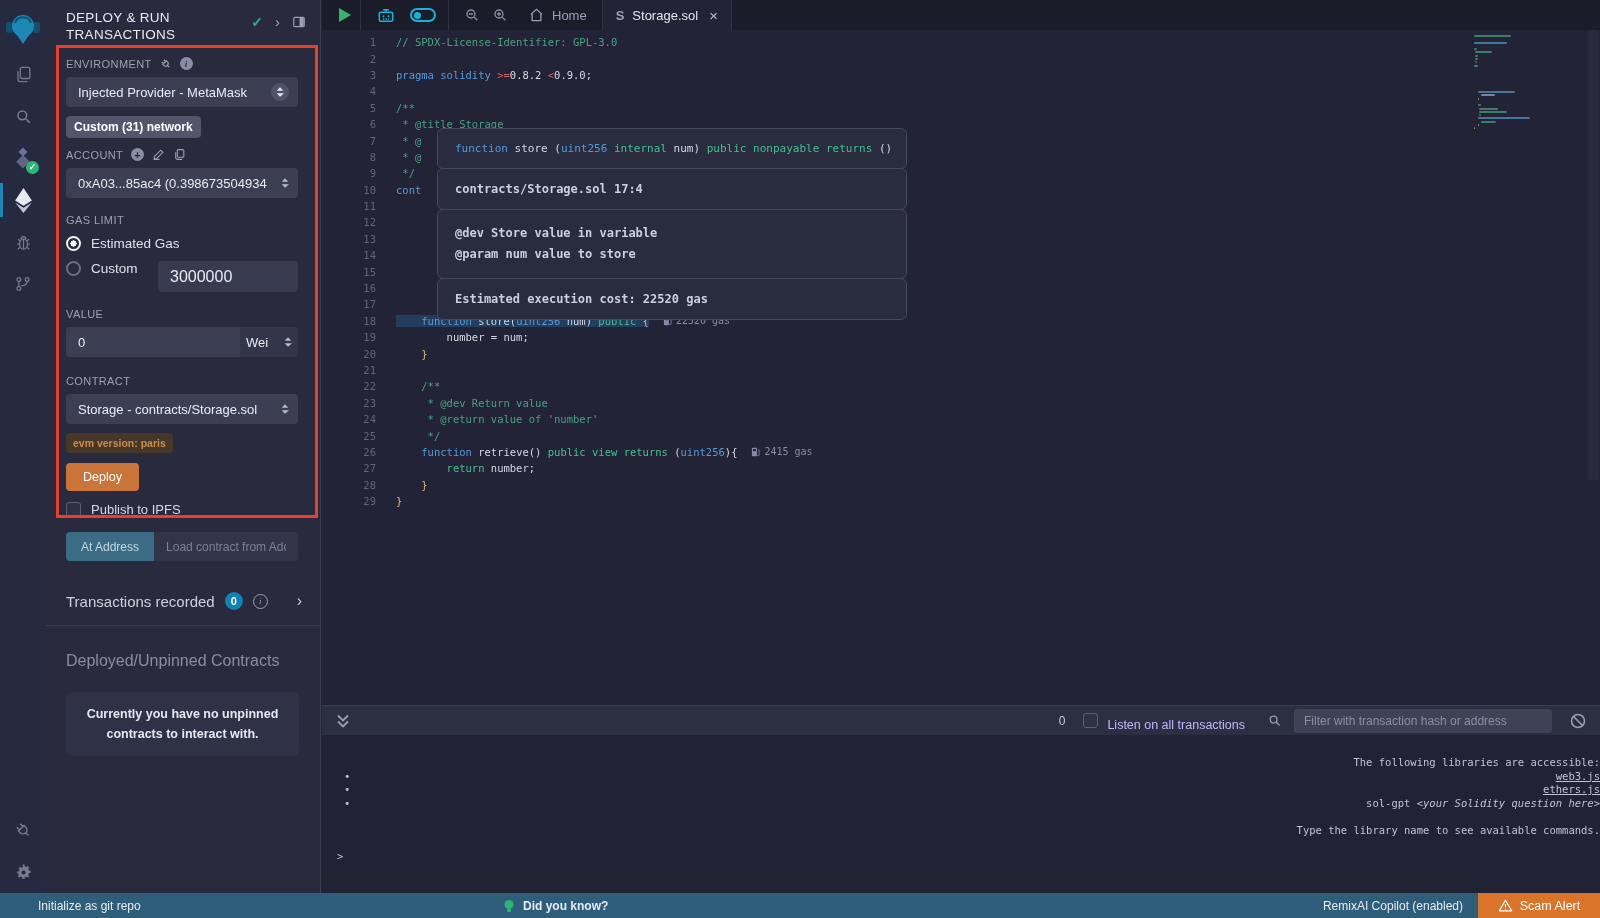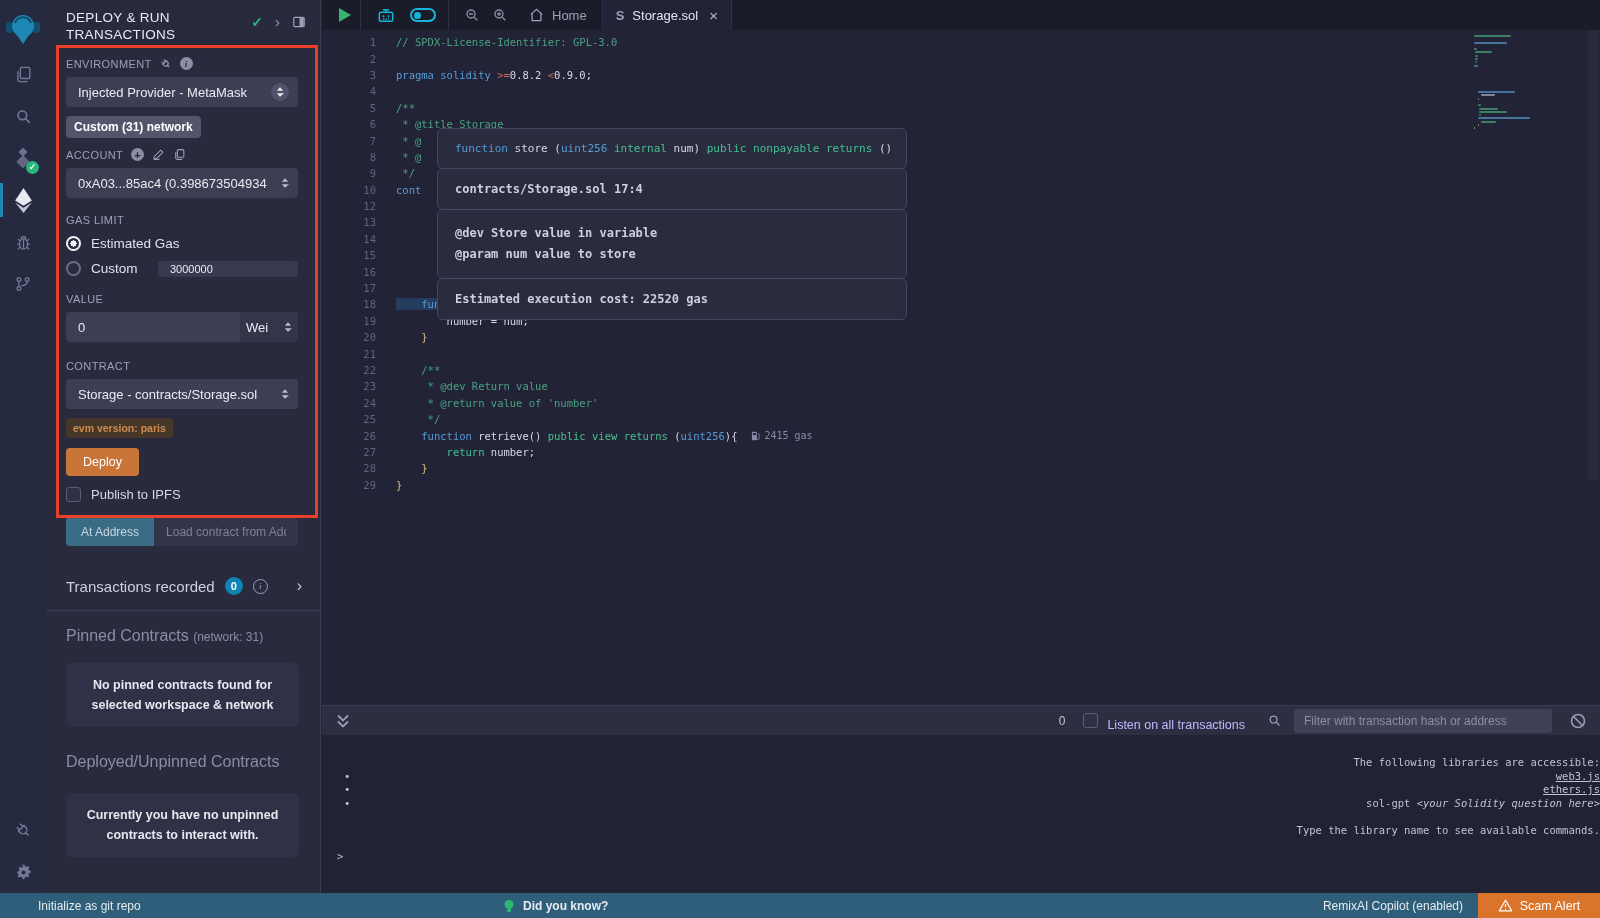--- a/index.html
+++ b/index.html
@@ -31,22 +31,22 @@
              padding:0 9px 0 12px; font-size:13px; color:#e9ebf3; margin-top:7px; }
   .sel-box .txt { white-space:nowrap; overflow:hidden; flex:1; }
   .circ-updown { width:18px; height:18px; border-radius:50%; background:#50536a; display:flex;
                  align-items:center; justify-content:center; flex:none; }
   .net-badge { display:inline-block; background:#53566b; color:#fff; font-size:12px; font-weight:bold;
                padding:4px 8px; border-radius:4px; margin-top:9px; }
   .mt10 { margin-top:10px; } .mt16 { margin-top:16px; } .mt18 { margin-top:18px; }
   .radio-row { display:flex; align-items:flex-start; margin-top:10px; font-size:13.5px; color:#dfe1ea; }
   .radio { width:15px; height:15px; border-radius:50%; border:2px solid #6a6e85; margin-right:10px; flex:none; }
   .radio.sel { border:2px solid #f2f3f7; background:radial-gradient(circle,#f2f3f7 0 3px, transparent 3.2px); }
-  .gas-input { width:140px; height:16px; background:#383b50; border:none; border-radius:4px; color:#e9ebf3;
-               font-size:11px; padding:0 12px; margin-left:auto; }
+  .gas-input { width:140px; height:31px; background:#383b50; border:none; border-radius:4px; color:#e9ebf3;
+               font-size:16px; padding:0 12px; margin-left:auto; }
   .value-row { display:flex; margin-top:7px; }
   .value-input { flex:1; height:30px; background:#3c3f54; border:none; border-radius:4px 0 0 4px;
                  color:#e9ebf3; font-size:13px; padding:0 12px; min-width:0; }
   .wei-box { width:58px; height:30px; background:#33364a; border-radius:0 4px 4px 0; display:flex;
              align-items:center; justify-content:center; gap:16px; font-size:13px; color:#e9ebf3; }
   .evm-badge { display:inline-block; background:#473729; color:#cd8b50; font-size:10.5px; font-weight:bold;
                padding:4px 7px; border-radius:4px; margin-top:9px; }
   .deploy-btn { display:block; background:#c97539; color:#fff; font-size:12.5px; border:none;
                 border-radius:4px; padding:7px 17px; margin-top:10px; cursor:pointer; }
   .cb-row { display:flex; align-items:center; gap:10px; margin-top:11px; font-size:13px; color:#d7d9e3; }
@@ -325,29 +325,20 @@
     <div class="red-annotation"></div>
 
     <div class="tx-row">
       <span>Transactions recorded</span>
       <span class="count-badge">0</span>
       <span class="info-outline">i</span>
       <span class="tx-chev">›</span>
     </div>
     <div class="divider"></div>
 
-    <div class="section">
-      <div>
-        <span class="sec-title">Pinned Contracts</span>
-        <span class="sec-sub">(network: 31)</span>
-      </div>
-      <div class="empty-box">
-        <span>No pinned contracts found for</span><br><span>selected workspace &amp; network</span>
-      </div>
-    </div>
 
     <div class="section" style="margin-top:10px;">
       <div class="sec-title">Deployed/Unpinned Contracts</div>
       <div class="empty-box" style="margin-top:22px;">
         <span>Currently you have no unpinned</span><br><span>contracts to interact with.</span>
       </div>
     </div>
   </section>
 
   <section class="main">
@@ -428,20 +419,24 @@
           </div>
           <div class="code-line">
             <span class="ln">9</span>
             <span class="code"><span class="tk-c"> */</span></span>
           </div>
           <div class="code-line">
             <span class="ln">10</span>
             <span class="code"><span class="tk-k">cont</span></span>
           </div>
           <div class="code-line">
+            <span class="ln">11</span>
+            <span class="code"></span>
+          </div>
+          <div class="code-line">
             <span class="ln">12</span>
             <span class="code"></span>
           </div>
           <div class="code-line">
             <span class="ln">13</span>
             <span class="code"></span>
           </div>
           <div class="code-line">
             <span class="ln">14</span>
             <span class="code"></span>

